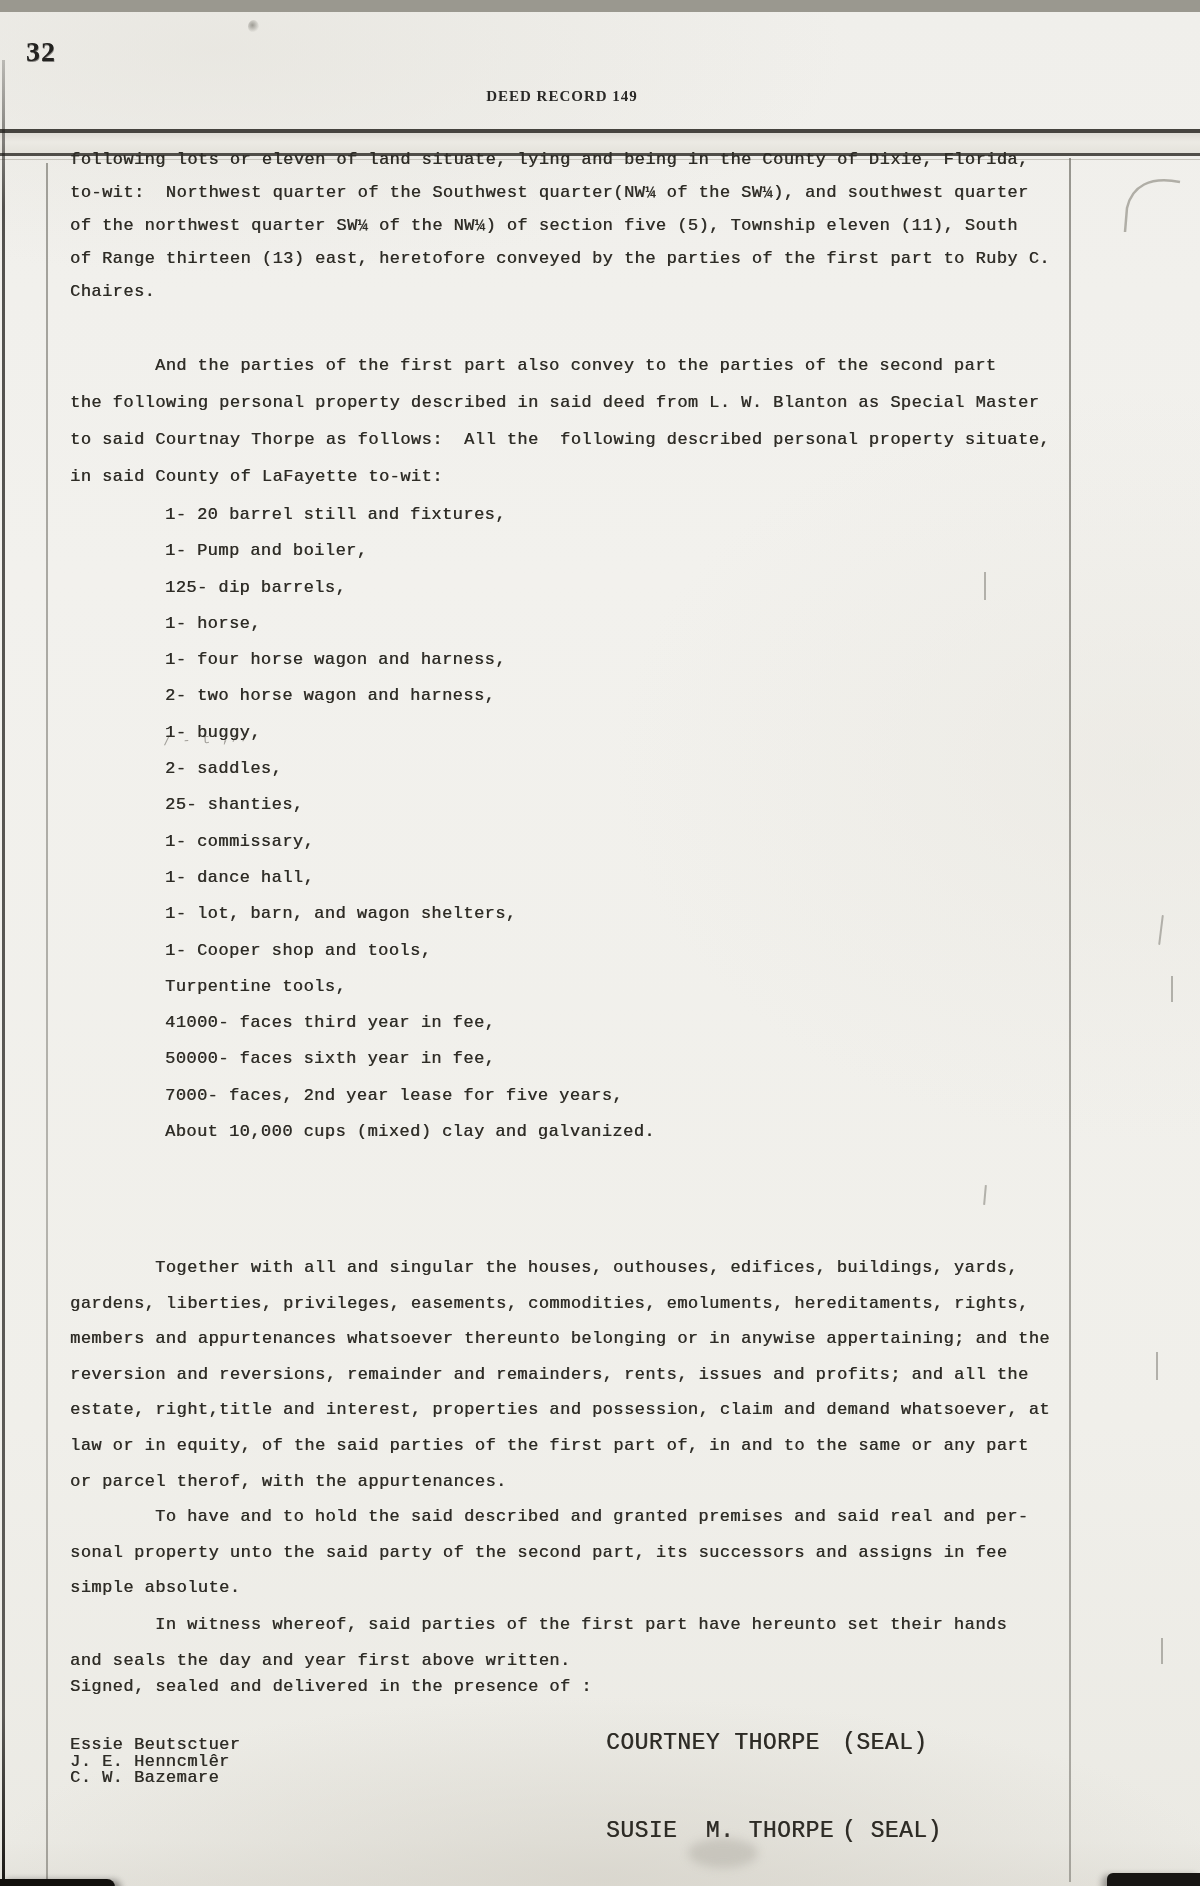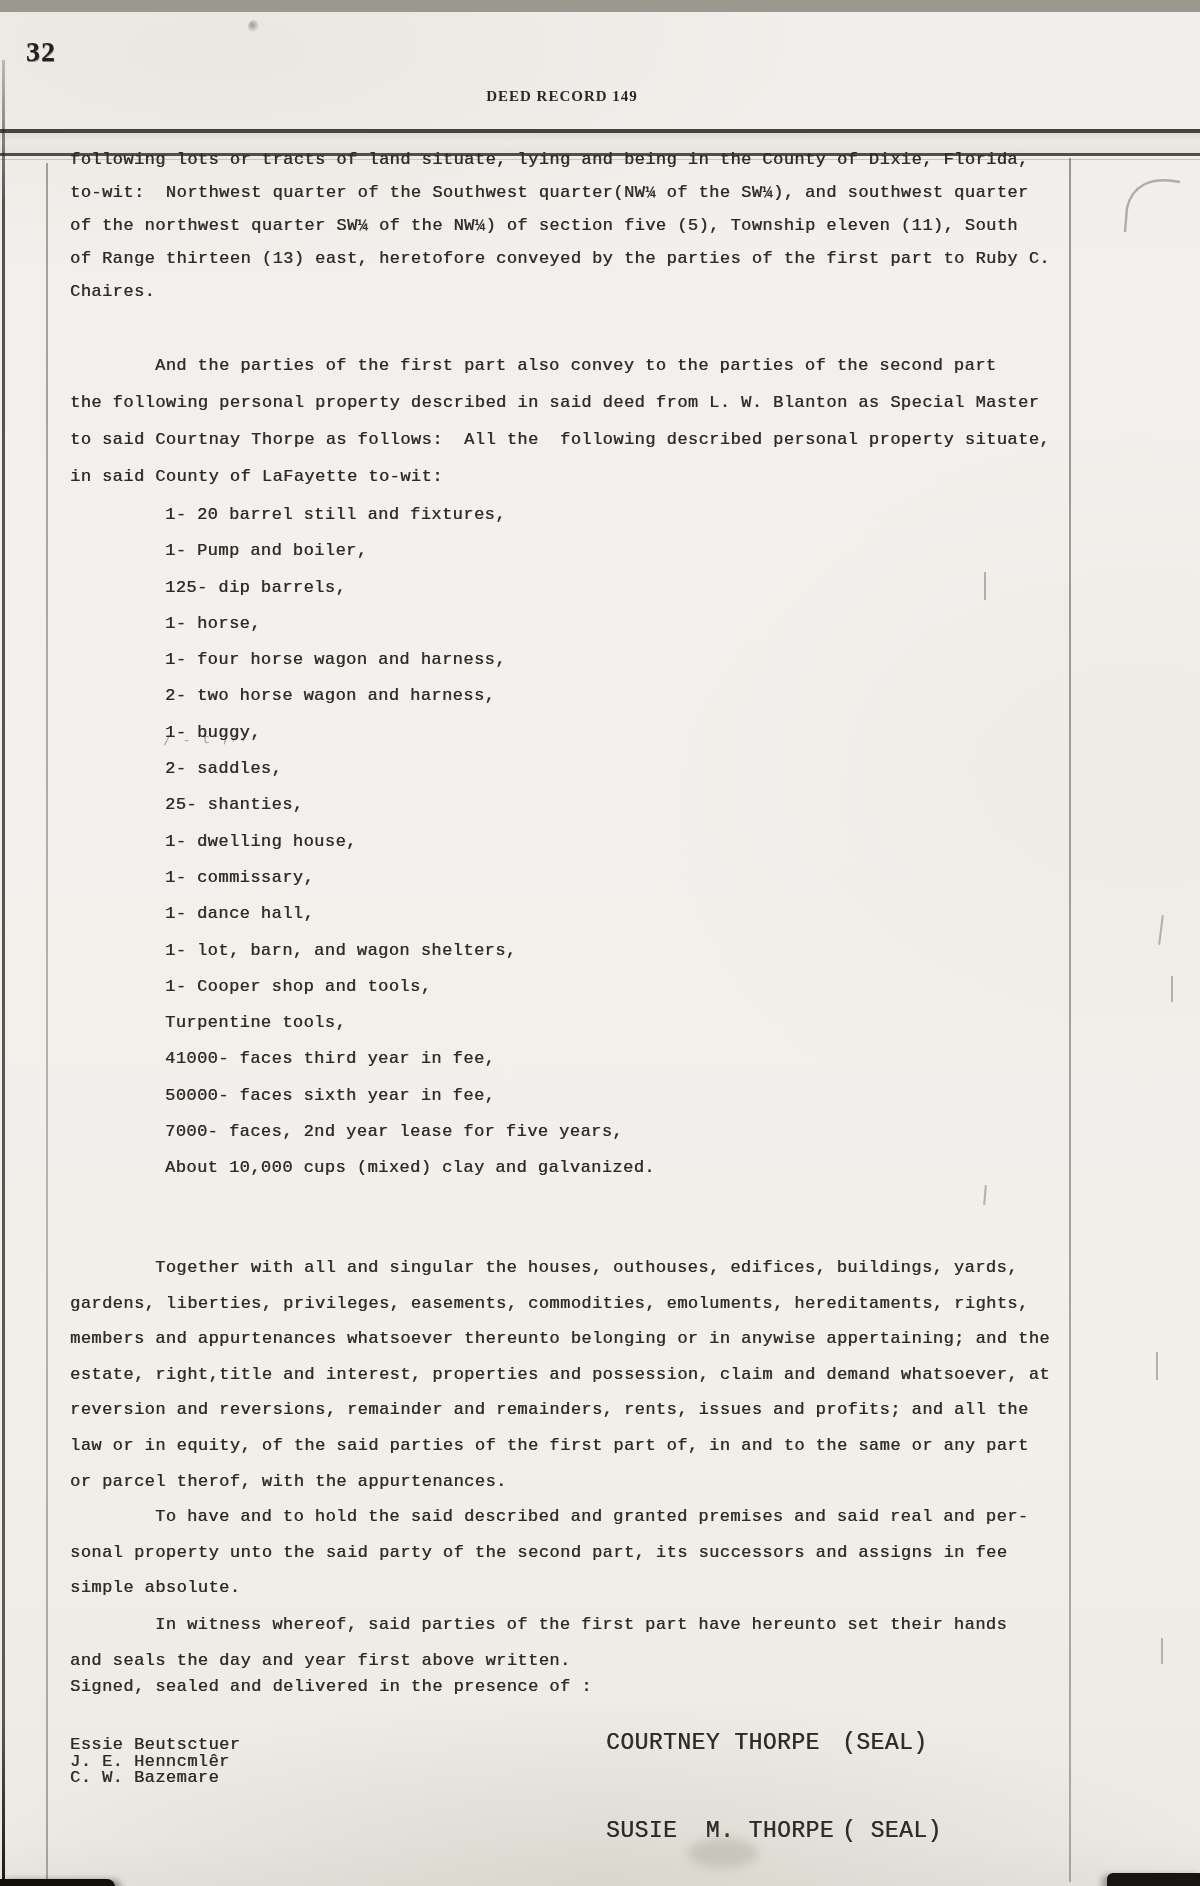--- a/index.html
+++ b/index.html
@@ -126,21 +126,21 @@
   <div class="tick t1"></div>
   <div class="tick t2"></div>
   <div class="tick t3"></div>
   <div class="tick t4"></div>
   <div class="tick t5"></div>
   <div class="tick t6"></div>
   <div class="margin-note">/ - t ,//</div>
 
   <main id="paras">
       <div class="para" id="para-land-description">
-        <div class="line">following lots or tracts of land situate, lying and being in the County of Dixie, Florida,</div>
+        <div class="line">following lots or eleven of land situate, lying and being in the County of Dixie, Florida,</div>
         <div class="line">to-wit:  Northwest quarter of the Southwest quarter(NW¼ of the SW¼), and southwest quarter</div>
         <div class="line">of the northwest quarter SW¼ of the NW¼) of section five (5), Township eleven (11), South</div>
         <div class="line">of Range thirteen (13) east, heretofore conveyed by the parties of the first part to Ruby C.</div>
         <div class="line">Chaires.</div>
       </div>
       <div class="para" id="para-personal-property-intro">
         <div class="line">And the parties of the first part also convey to the parties of the second part</div>
         <div class="line">the following personal property described in said deed from L. W. Blanton as Special Master</div>
         <div class="line">to said Courtnay Thorpe as follows:  All the  following described personal property situate,</div>
         <div class="line">in said County of LaFayette to-wit:</div>
@@ -148,37 +148,36 @@
       <div class="para" id="para-property-list">
         <div class="line">1- 20 barrel still and fixtures,</div>
         <div class="line">1- Pump and boiler,</div>
         <div class="line">125- dip barrels,</div>
         <div class="line">1- horse,</div>
         <div class="line">1- four horse wagon and harness,</div>
         <div class="line">2- two horse wagon and harness,</div>
         <div class="line">1- buggy,</div>
         <div class="line">2- saddles,</div>
         <div class="line">25- shanties,</div>
-        <div class="line">1- dwelling house,</div>
         <div class="line">1- commissary,</div>
         <div class="line">1- dance hall,</div>
         <div class="line">1- lot, barn, and wagon shelters,</div>
         <div class="line">1- Cooper shop and tools,</div>
         <div class="line">Turpentine tools,</div>
         <div class="line">41000- faces third year in fee,</div>
         <div class="line">50000- faces sixth year in fee,</div>
         <div class="line">7000- faces, 2nd year lease for five years,</div>
         <div class="line">About 10,000 cups (mixed) clay and galvanized.</div>
       </div>
       <div class="para" id="para-together-with">
         <div class="line">Together with all and singular the houses, outhouses, edifices, buildings, yards,</div>
         <div class="line">gardens, liberties, privileges, easements, commodities, emoluments, hereditaments, rights,</div>
         <div class="line">members and appurtenances whatsoever thereunto belonging or in anywise appertaining; and the</div>
+        <div class="line">reversion and reversions, remainder and remainders, rents, issues and profits; and all the</div>
         <div class="line">estate, right,title and interest, properties and possession, claim and demand whatsoever, at</div>
-        <div class="line">reversion and reversions, remainder and remainders, rents, issues and profits; and all the</div>
         <div class="line">law or in equity, of the said parties of the first part of, in and to the same or any part</div>
         <div class="line">or parcel therof, with the appurtenances.</div>
       </div>
       <div class="para" id="para-habendum">
         <div class="line">To have and to hold the said described and granted premises and said real and per-</div>
         <div class="line">sonal property unto the said party of the second part, its successors and assigns in fee</div>
         <div class="line">simple absolute.</div>
       </div>
       <div class="para" id="para-witness-clause">
         <div class="line">In witness whereof, said parties of the first part have hereunto set their hands</div>

